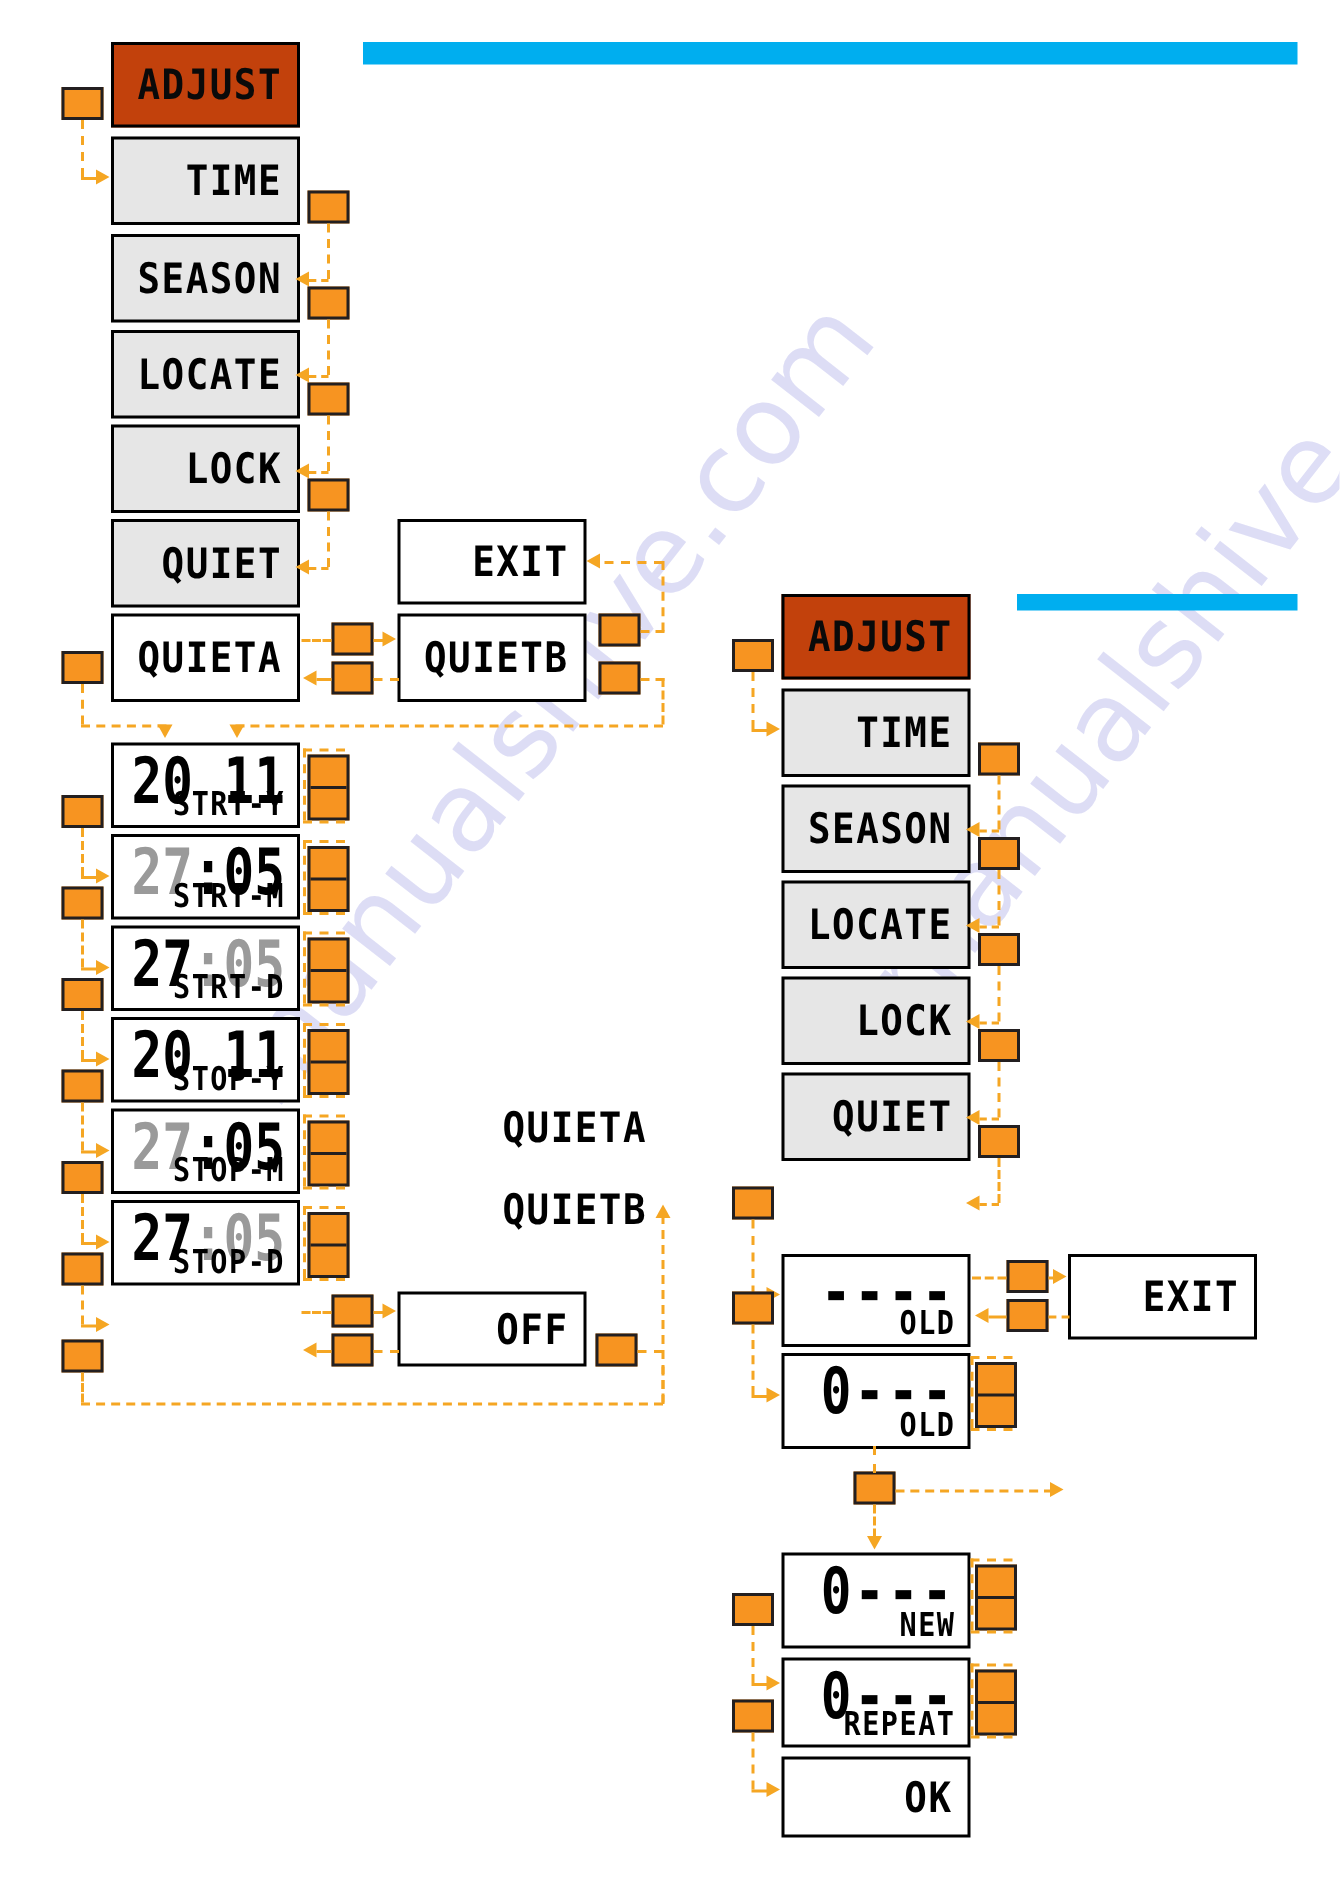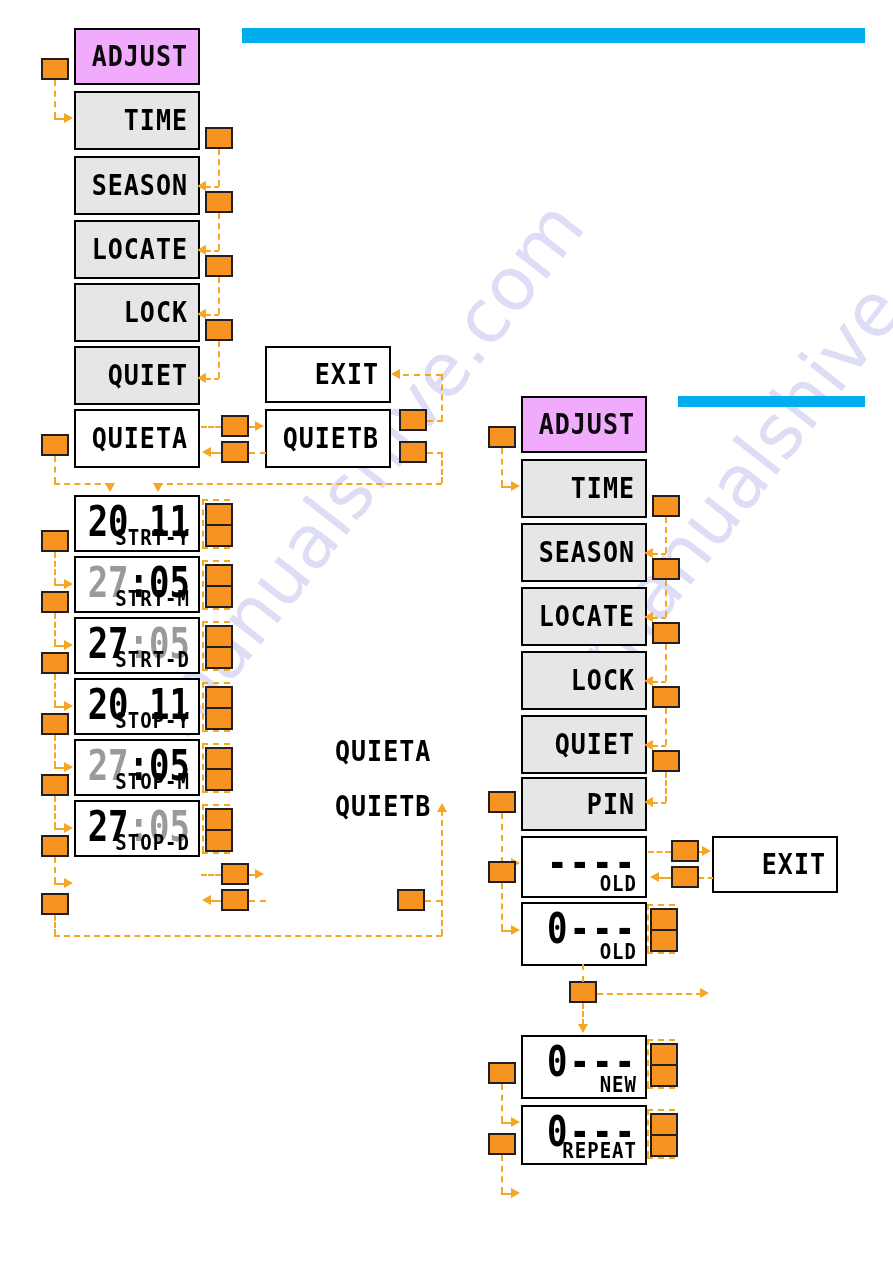--- a/index.html
+++ b/index.html
@@ -21,21 +21,21 @@
   
   .bluebar{position:absolute;background:#00aeef;}
 
   
   .lcd{
     position:absolute;box-sizing:border-box;
     border:2px solid #000;background:#ffffff;
     display:flex;align-items:center;justify-content:flex-end;
   }
   .lcd.grey{background:#e6e6e6;}
-  .lcd.blue{background:#f0abfc;border-color:#000;}
+  .lcd.blue{background:#c2410c;border-color:#000;}
   .lcd .txt{
     font-family:"DejaVu Sans Mono","Liberation Mono",monospace;
     font-size:25px;line-height:1;letter-spacing:1px;color:#000;
     padding-right:10px;font-weight:700;
     transform:scaleY(1.12);transform-origin:center;
   }
   .lcd.blue .txt{color:#0a0a0a;}
 
   
   .lcd.num{display:block;padding:0;}
@@ -260,20 +260,23 @@
   <div class="btn2" style="left:205px;top:747px;"></div>
   <div class="dv" style="left:202px;top:743px;height:48px;"></div>
   <div class="dh" style="left:202px;top:743px;width:28px;"></div>
   <div class="dh" style="left:202px;top:791px;width:28px;"></div>
 
   <div class="btn2" style="left:205px;top:808px;"></div>
   <div class="dv" style="left:202px;top:804px;height:48px;"></div>
   <div class="dh" style="left:202px;top:804px;width:28px;"></div>
   <div class="dh" style="left:202px;top:852px;width:28px;"></div>
 
+  <div class="lcd" style="left:265px;top:861px;width:126px;height:50px;">
+    <span class="txt">OFF</span>
+  </div>
   <div class="btn" style="left:221px;top:863px;"></div>
   <div class="dh" style="left:201px;top:874px;width:20px;"></div>
   <div class="dh" style="left:249px;top:874px;width:8px;"></div>
   <div class="ar right" style="left:255px;top:869px;"></div>
 
   <div class="btn" style="left:221px;top:889px;"></div>
   <div class="dh" style="left:249px;top:900px;width:17px;"></div>
   <div class="dh" style="left:211px;top:900px;width:10px;"></div>
   <div class="ar left" style="left:202px;top:895px;"></div>
 
@@ -297,23 +300,20 @@
   </div>
   <div class="lcd grey" style="left:521px;top:587px;width:126px;height:59px;">
     <span class="txt">LOCATE</span>
   </div>
   <div class="lcd grey" style="left:521px;top:651px;width:126px;height:59px;">
     <span class="txt">LOCK</span>
   </div>
   <div class="lcd grey" style="left:521px;top:715px;width:126px;height:59px;">
     <span class="txt">QUIET</span>
   </div>
-  <div class="lcd grey" style="left:521px;top:777px;width:126px;height:54px;">
-    <span class="txt">PIN</span>
-  </div>
 
   <div class="btn" style="left:488px;top:426px;"></div>
   <div class="dv" style="left:501px;top:448px;height:38px;"></div>
   <div class="dh" style="left:501px;top:486px;width:12px;"></div>
   <div class="ar right" style="left:511px;top:481px;"></div>
 
   <div class="btn" style="left:652px;top:495px;"></div>
   <div class="dv" style="left:665px;top:517px;height:36px;"></div>
   <div class="dh" style="left:653px;top:553px;width:13px;"></div>
   <div class="ar left" style="left:644px;top:548px;"></div>
@@ -346,20 +346,23 @@
     <span class="big">0---</span>
     <span class="sub">OLD</span>
   </div>
   <div class="lcd num pin" style="left:521px;top:1035px;width:126px;height:64px;">
     <span class="big">0---</span>
     <span class="sub">NEW</span>
   </div>
   <div class="lcd num pin" style="left:521px;top:1105px;width:126px;height:60px;">
     <span class="big">0---</span>
     <span class="sub">REPEAT</span>
+  </div>
+  <div class="lcd" style="left:521px;top:1171px;width:126px;height:54px;">
+    <span class="txt">OK</span>
   </div>
 
   <div class="btn" style="left:488px;top:791px;"></div>
   <div class="dv" style="left:501px;top:813px;height:50px;"></div>
   <div class="dh" style="left:501px;top:863px;width:12px;"></div>
   <div class="ar right" style="left:511px;top:858px;"></div>
 
   <div class="btn" style="left:488px;top:861px;"></div>
   <div class="dv" style="left:501px;top:883px;height:47px;"></div>
   <div class="dh" style="left:501px;top:930px;width:12px;"></div>

